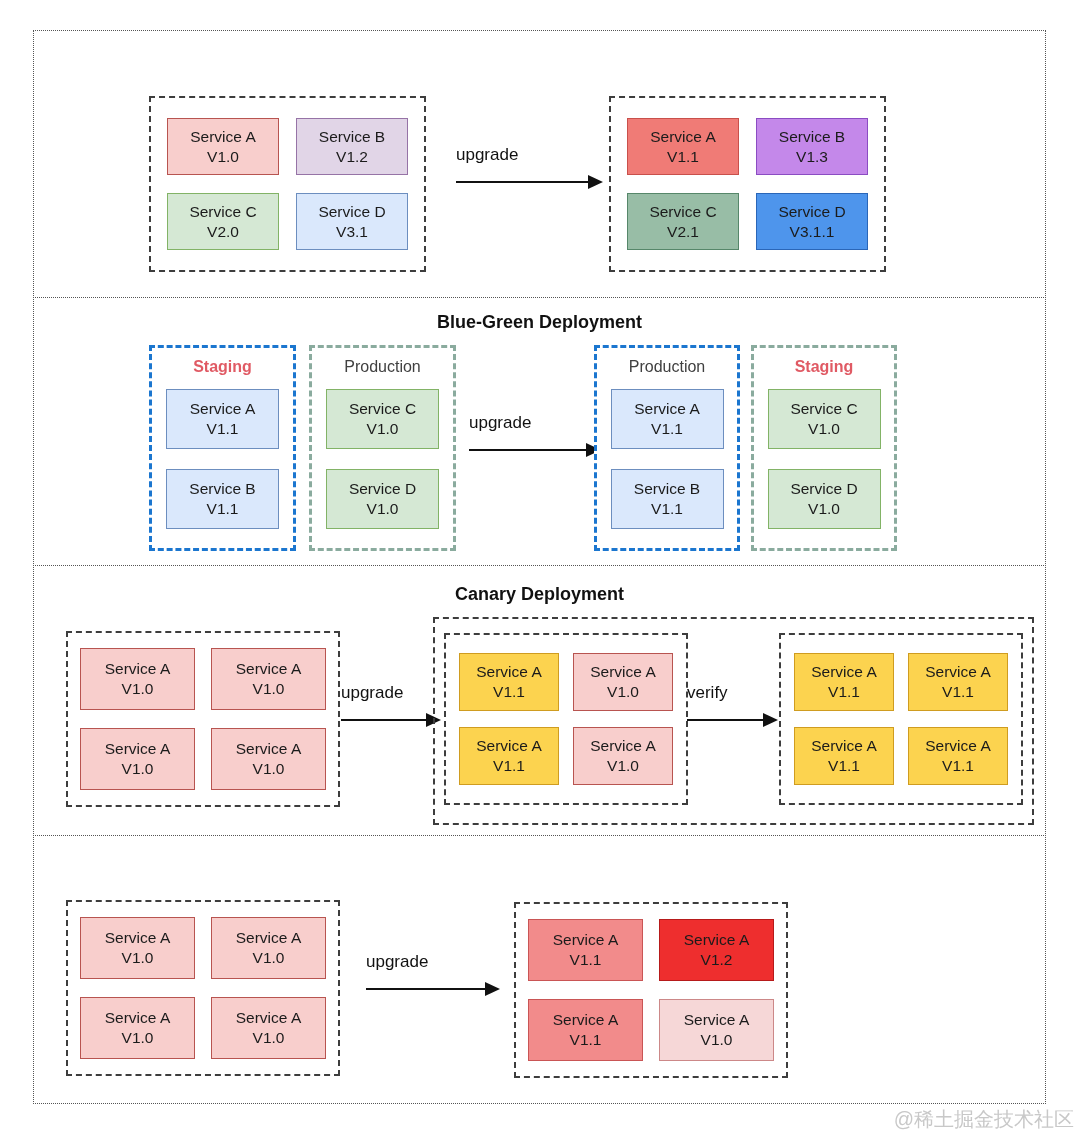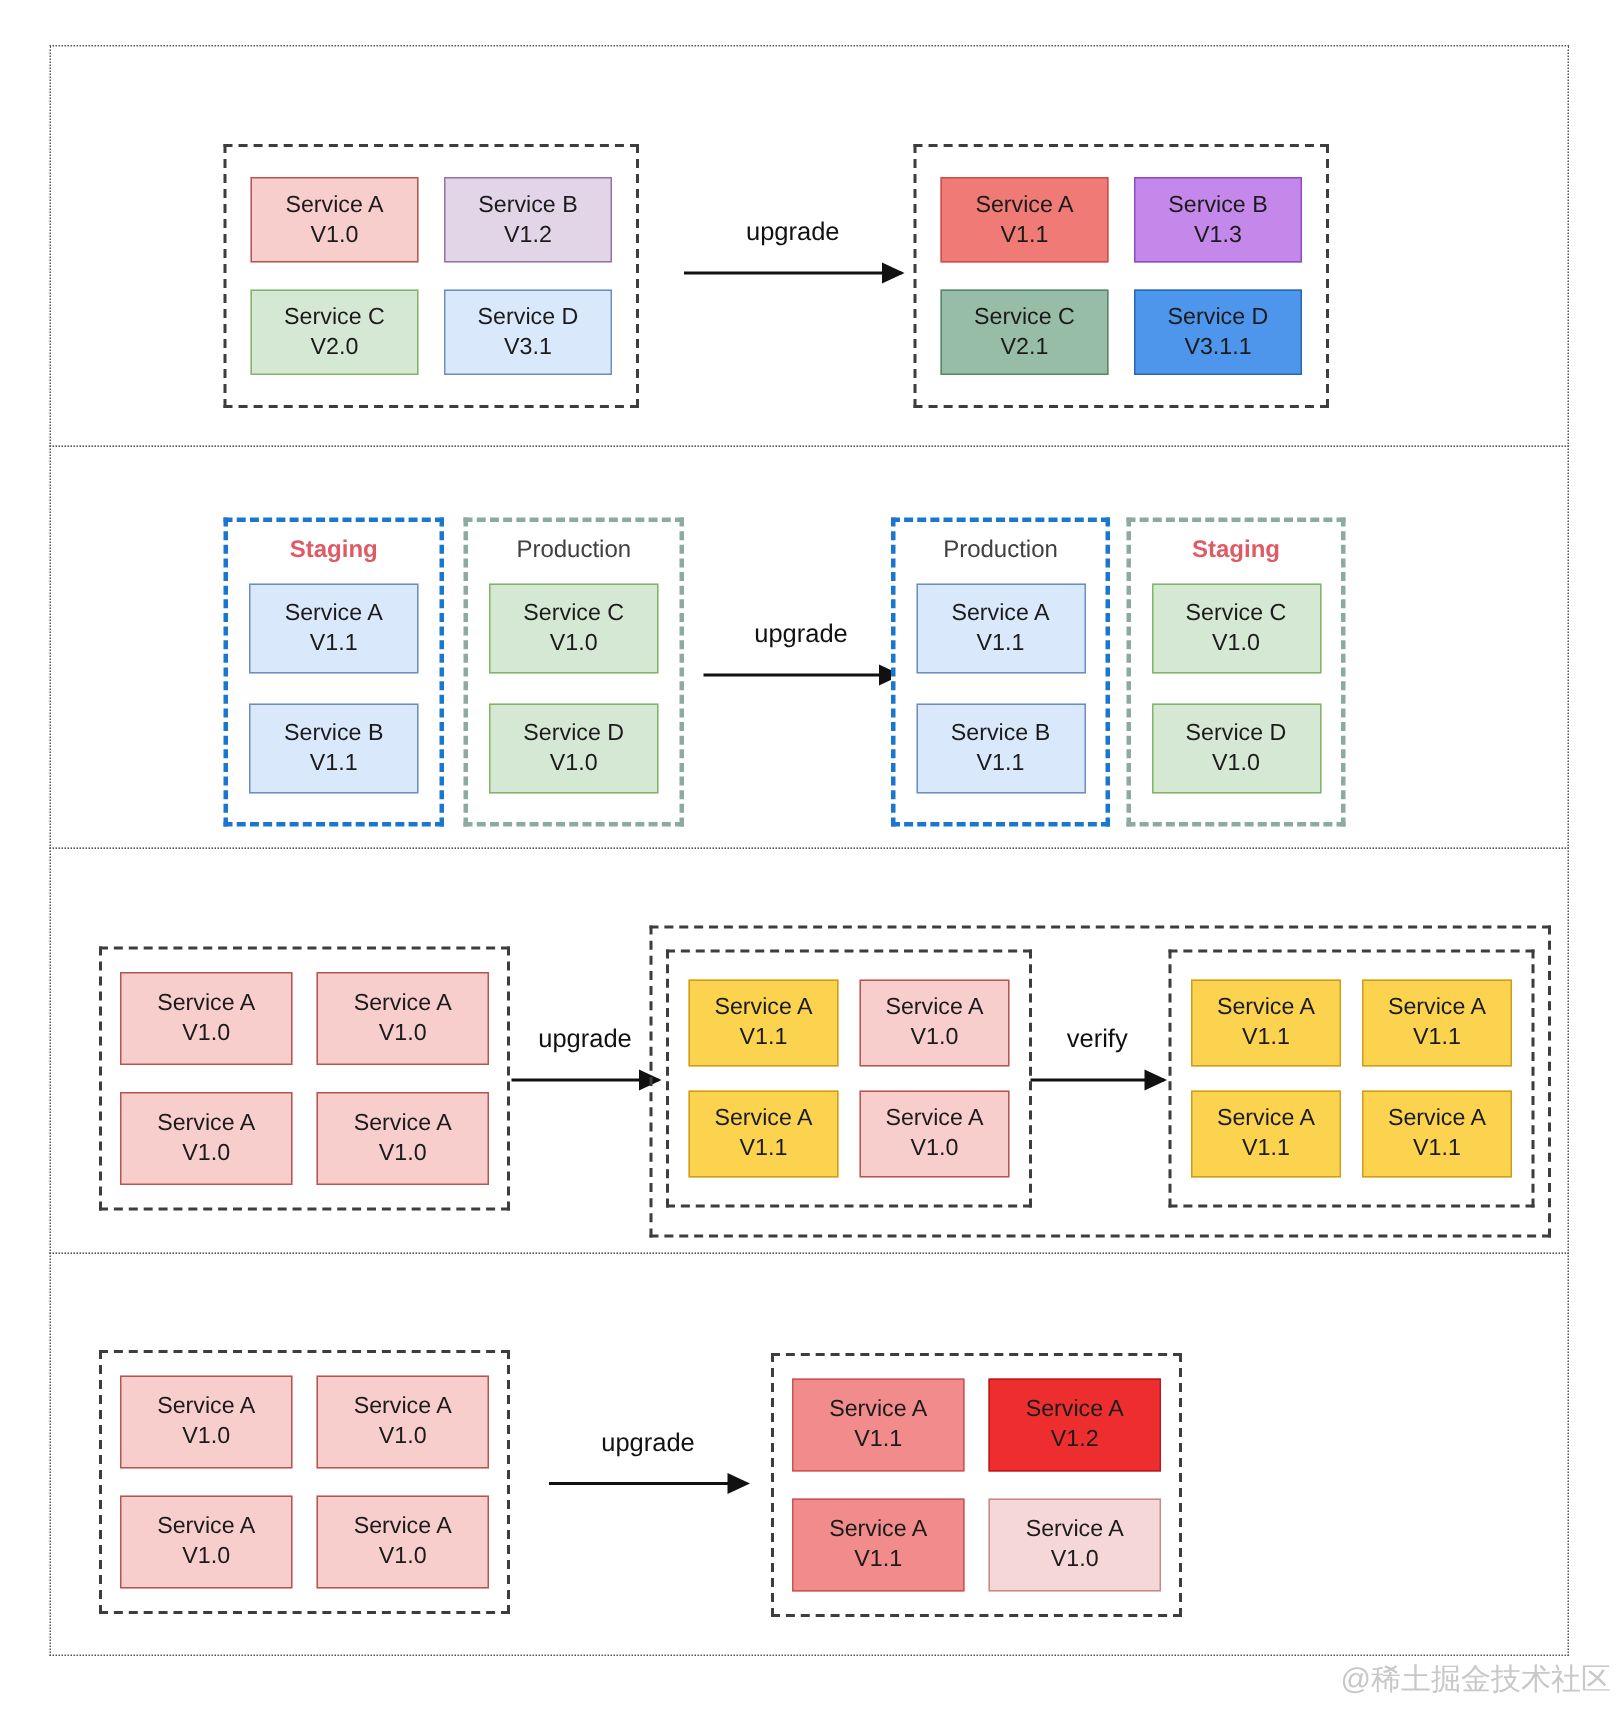--- a/index.html
+++ b/index.html
@@ -43,21 +43,21 @@
 
   
   .env{position:absolute;display:flex;flex-direction:column;align-items:center;padding-top:10px;box-sizing:border-box;background:#fff;}
   .env-blue{border:3px dashed #1b76cf;}
   .env-green{border:3px dashed #8aab9e;}
   .env-label{font-size:16px;margin-bottom:13px;color:#404040;}
   .env-label.red{color:#e05a64;font-weight:bold;}
   .env .svc + .svc{margin-top:20px;}
 
   
-  .arrow{position:absolute;display:flex;flex-direction:column;align-items:center;}
+  .arrow{position:absolute;display:flex;flex-direction:column;align-items:flex-start;}
   .arrow-label{font-size:17px;color:#111;margin-bottom:16px;white-space:nowrap;}
   .arrow-line{position:relative;height:2px;background:#111;width:100%;}
   .arrow-line::after{content:"";position:absolute;right:-2px;top:-6.5px;width:0;height:0;border-left:15px solid #111;border-top:7px solid transparent;border-bottom:7px solid transparent;}
 
   
   .canary-outer{position:absolute;left:399px;top:51px;width:601px;height:208px;border:2px dashed #3d3d3d;box-sizing:border-box;}
 
   
   .ab-notes{position:absolute;left:749px;top:120px;font-size:17px;line-height:28px;color:#111;}
 
@@ -108,20 +108,21 @@
         <span>V2.1</span>
       </div>
       <div class="svc b1 c-blue">
         <span>Service D</span>
         <span>V3.1.1</span>
       </div>
     </div>
   </div>
 
   <div class="section" id="s2">
+    <div class="sec-title">Blue-Green Deployment</div>
 
     <div class="env env-blue" style="left:115px;top:47px;width:147px;height:206px;">
       <div class="env-label red">Staging</div>
       <div class="svc b2 c-lblue">
         <span>Service A</span>
         <span>V1.1</span>
       </div>
       <div class="svc b2 c-lblue">
         <span>Service B</span>
         <span>V1.1</span>
@@ -164,20 +165,21 @@
         <span>V1.0</span>
       </div>
       <div class="svc b2 c-lgreen">
         <span>Service D</span>
         <span>V1.0</span>
       </div>
     </div>
   </div>
 
   <div class="section" id="s3">
+    <div class="sec-title">Canary Deployment</div>
 
     <div class="group g3" style="left:32px;top:65px;">
       <div class="svc b3 c-pink">
         <span>Service A</span>
         <span>V1.0</span>
       </div>
       <div class="svc b3 c-pink">
         <span>Service A</span>
         <span>V1.0</span>
       </div>

